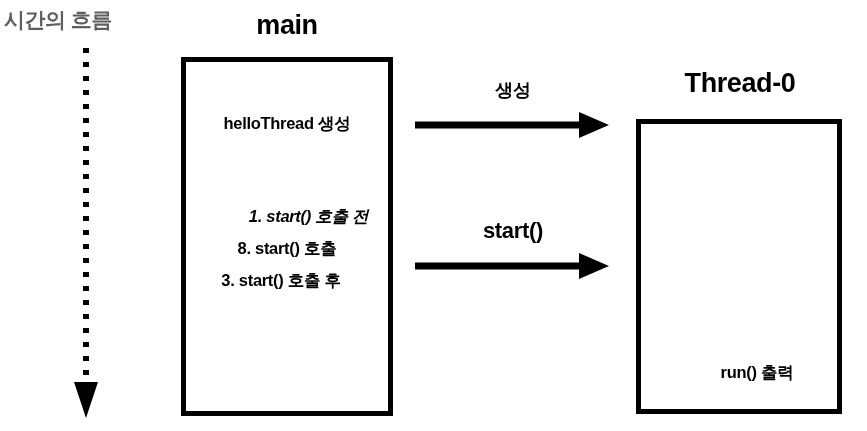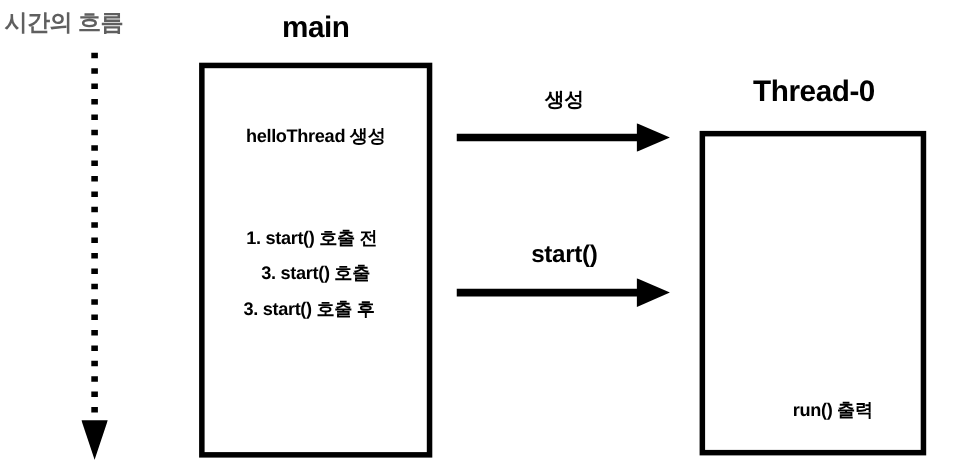--- a/index.html
+++ b/index.html
@@ -66,21 +66,21 @@
     font-size: 16.5px;
     font-weight: bold;
     color: #000000;
     text-align: center;
     white-space: nowrap;
     letter-spacing: -0.3px;
   }
 
   
   .t-hello  { left: 181px; top: 113px; width: 212px; }
-  .t-step1  { left: 167px; top: 206px; width: 233px; }
+  .t-step1  { left: 192px; top: 206px; width: 233px; font-style: italic; }
   .t-step2  { left: 181px; top: 238px; width: 212px; }
   .t-step3  { left: 181px; top: 270px; width: 200px; }
 
   
   .t-run-start { left: 636px; top: 257px; width: 206px; }
   .t-run-out   { left: 636px; top: 362px; width: 206px; padding-left: 18px; }
 
   
   .arrow {
     position: absolute;
@@ -119,21 +119,21 @@
   </div>
 
   <div class="lane-title main-title">main</div>
 
   <div class="box main-box"></div>
 
   <div class="box-text t-hello">helloThread 생성</div>
 
   <div class="box-text t-step1">1. start() 호출 전</div>
 
-  <div class="box-text t-step2">3. start() 호출</div>
+  <div class="box-text t-step2">8. start() 호출</div>
 
   <div class="box-text t-step3">3. start() 호출 후</div>
 
   <div class="lane-title thread-title">Thread-0</div>
 
   <div class="box thread-box"></div>
 
 
   <div class="box-text t-run-out">run() 출력</div>
 

